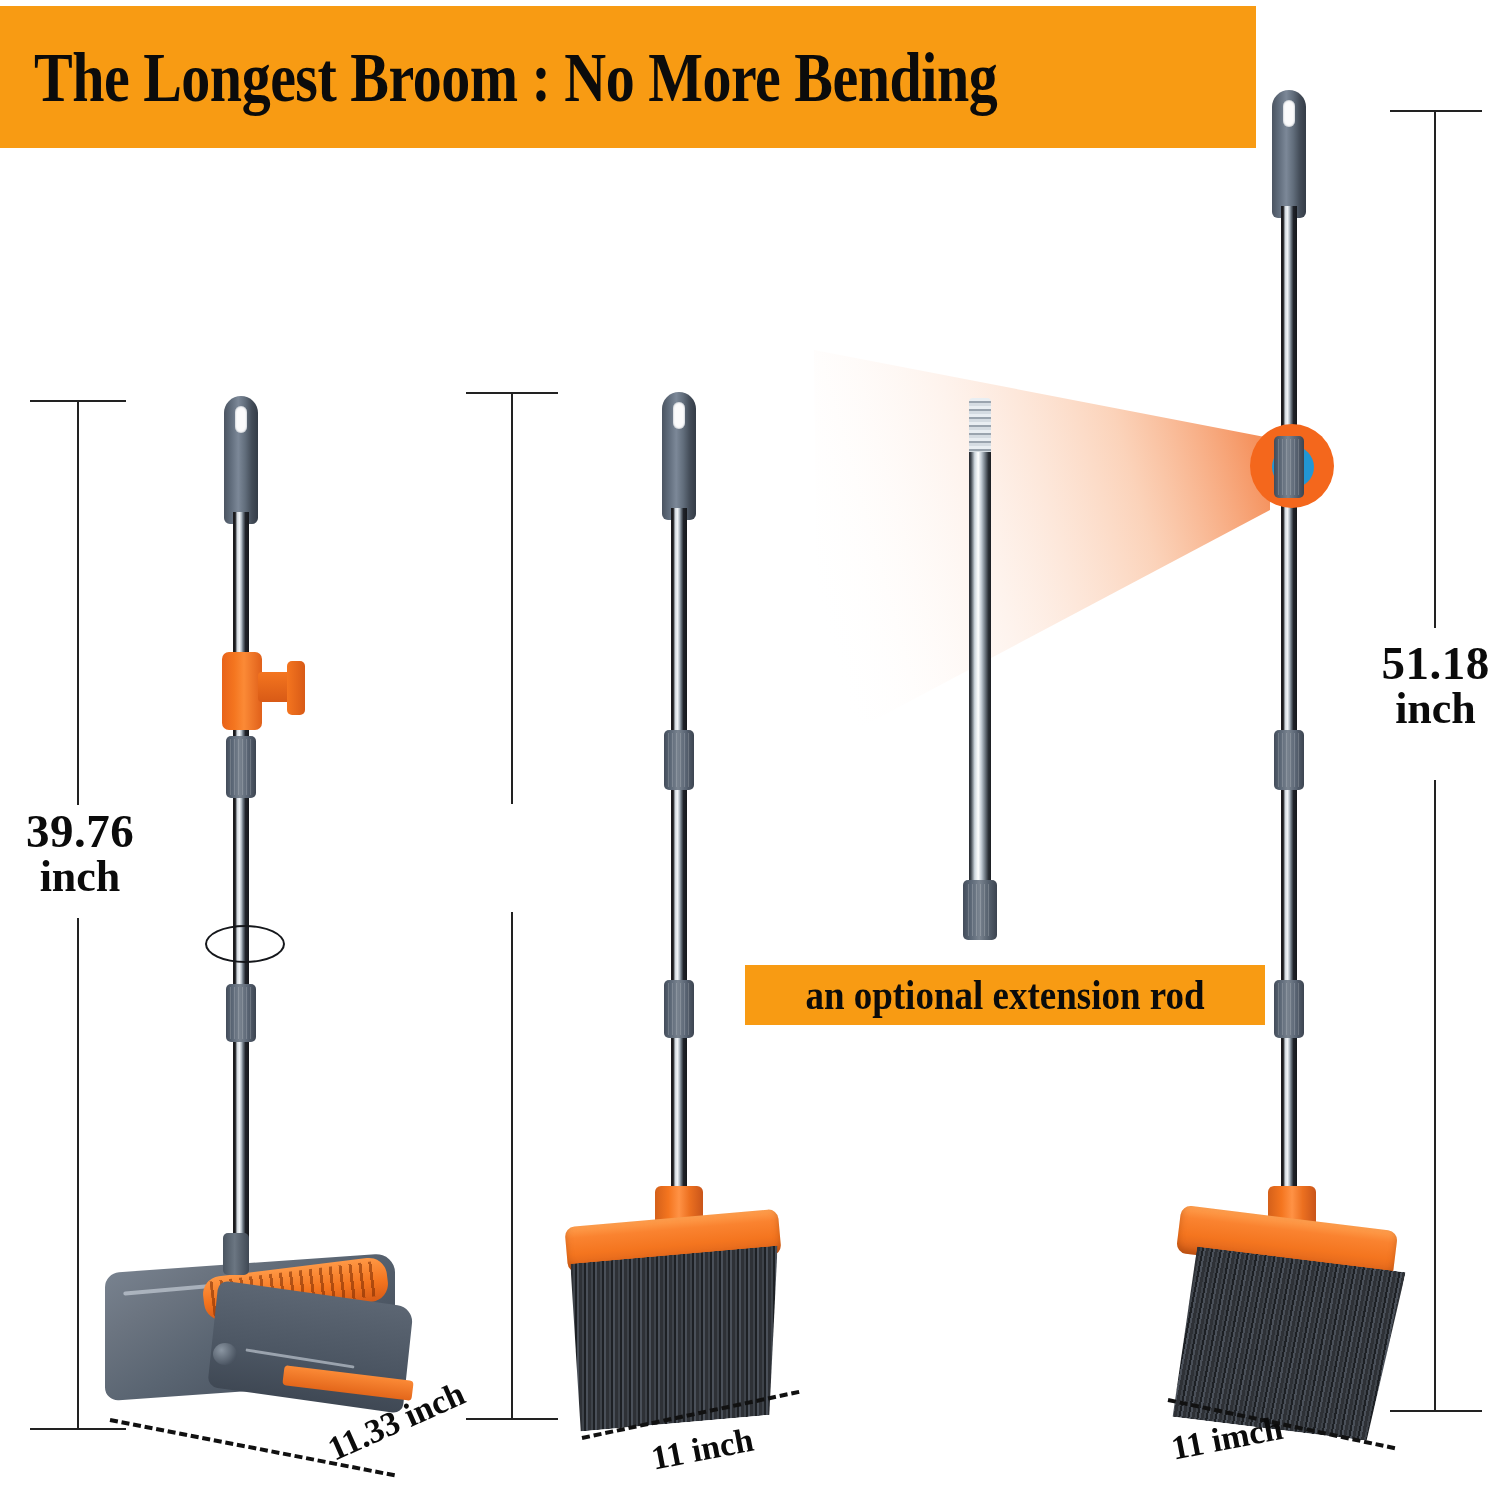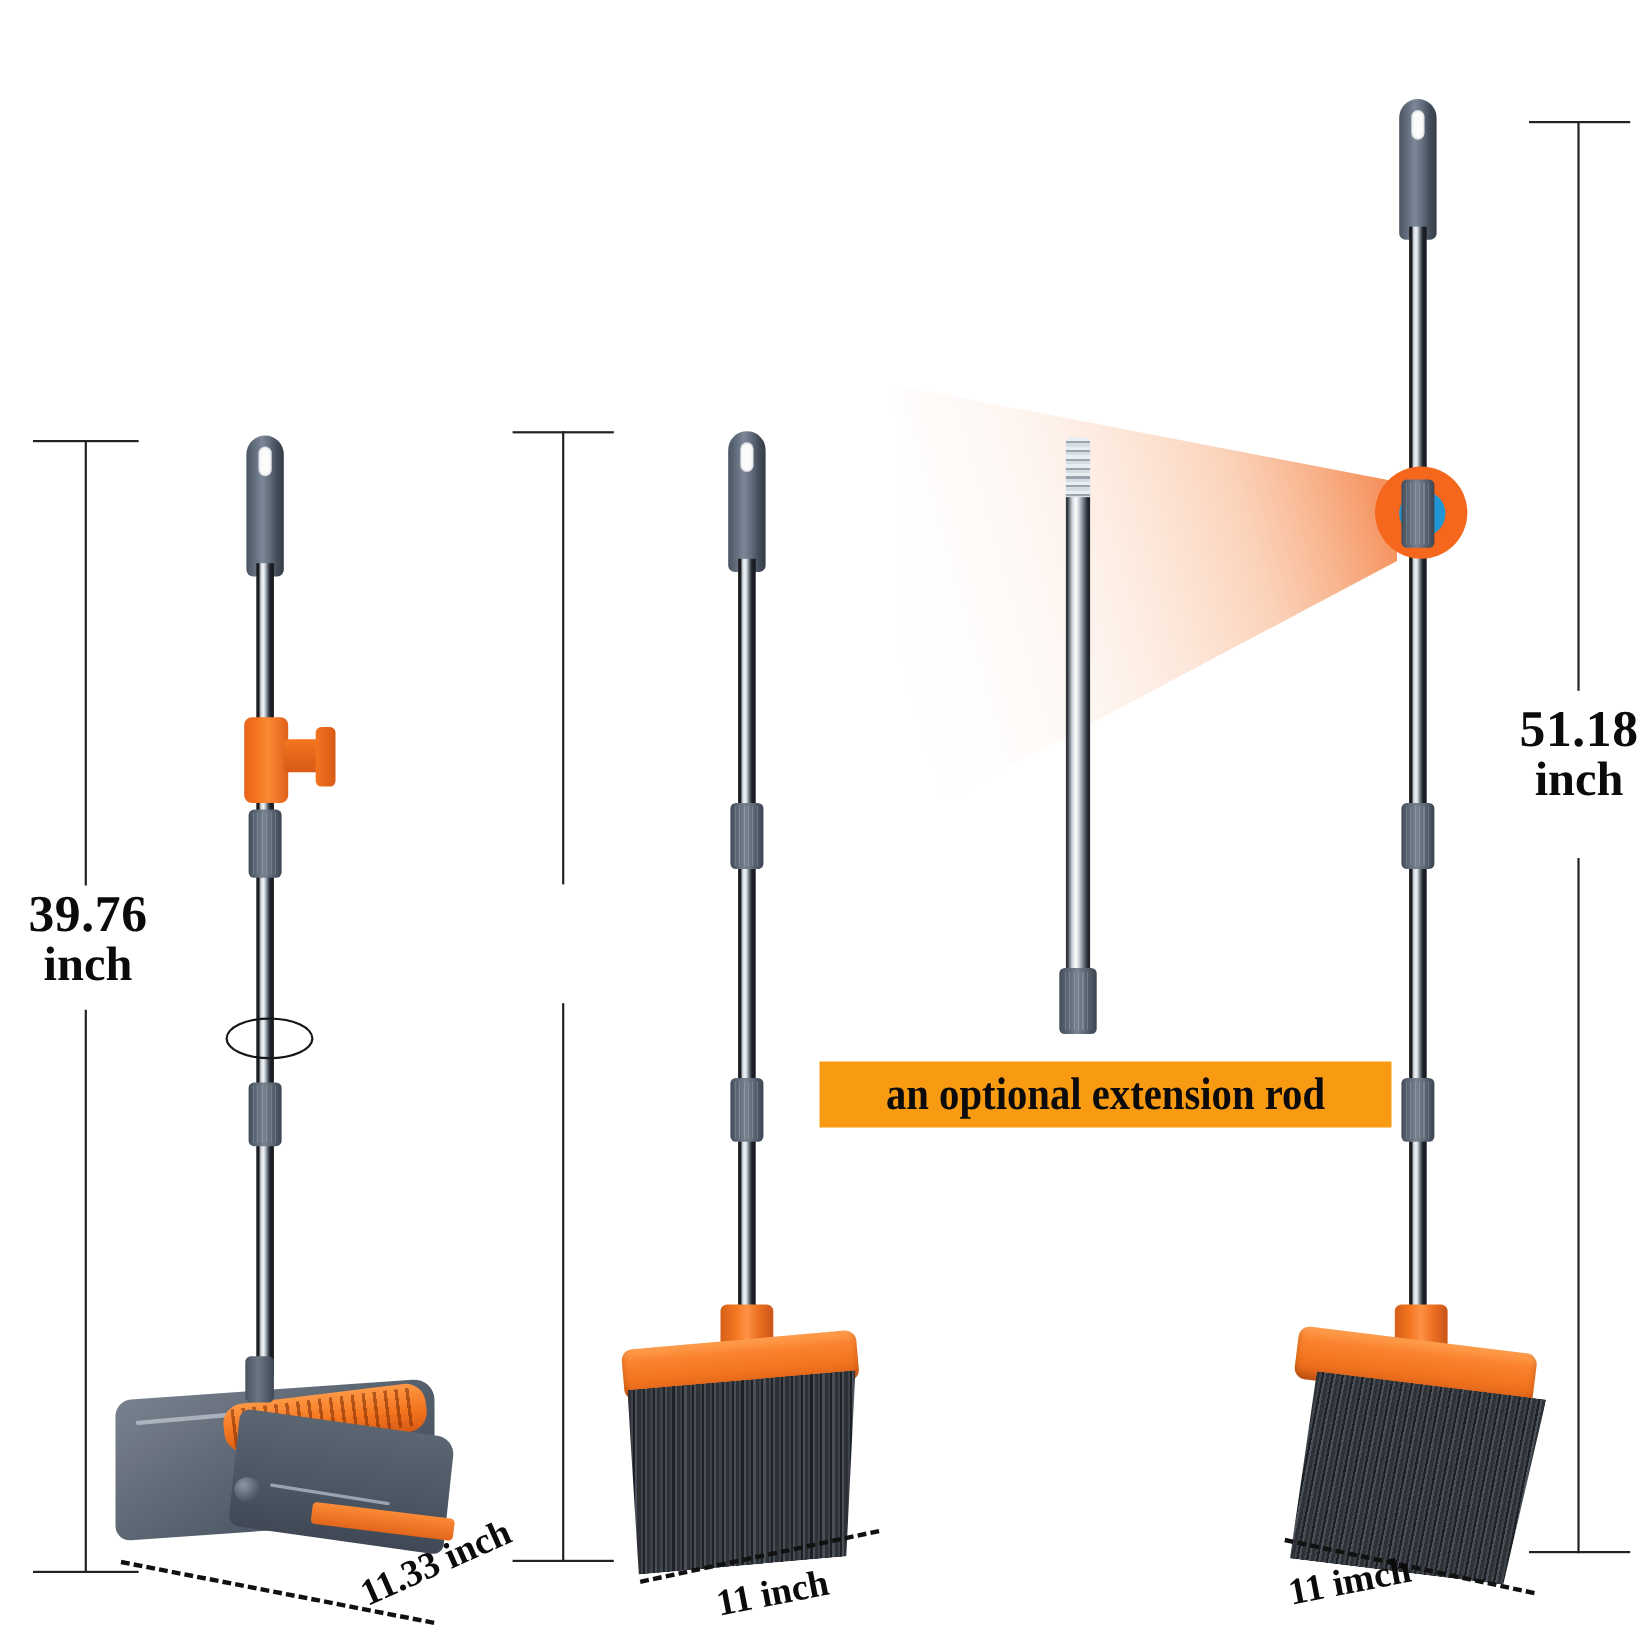--- a/index.html
+++ b/index.html
@@ -119,20 +119,23 @@
   
   .dashline{position:absolute;border-top:4px dashed #111;transform-origin:left center;}
   .rotlabel{position:absolute;font-weight:bold;color:#0b0b0b;white-space:nowrap;
             font-family:"Liberation Serif",serif;transform-origin:left center;}
 </style>
 </head>
 <body>
 
 <div class="stage">
 
+  <div class="banner">
+    <div class="banner-title">The Longest Broom : No More Bending</div>
+  </div>
 
   <svg class="beam" style="left:800px;top:330px;width:480px;height:660px;" viewBox="0 0 480 660">
     <defs>
       <linearGradient id="beamgrad" x1="1" y1="0.35" x2="0" y2="0.6">
         <stop offset="0%" stop-color="#F4884F" stop-opacity="0.92"></stop>
         <stop offset="28%" stop-color="#F9B890" stop-opacity="0.62"></stop>
         <stop offset="62%" stop-color="#FCDCCA" stop-opacity="0.33"></stop>
         <stop offset="100%" stop-color="#FFFFFF" stop-opacity="0.03"></stop>
       </linearGradient>
     </defs>

